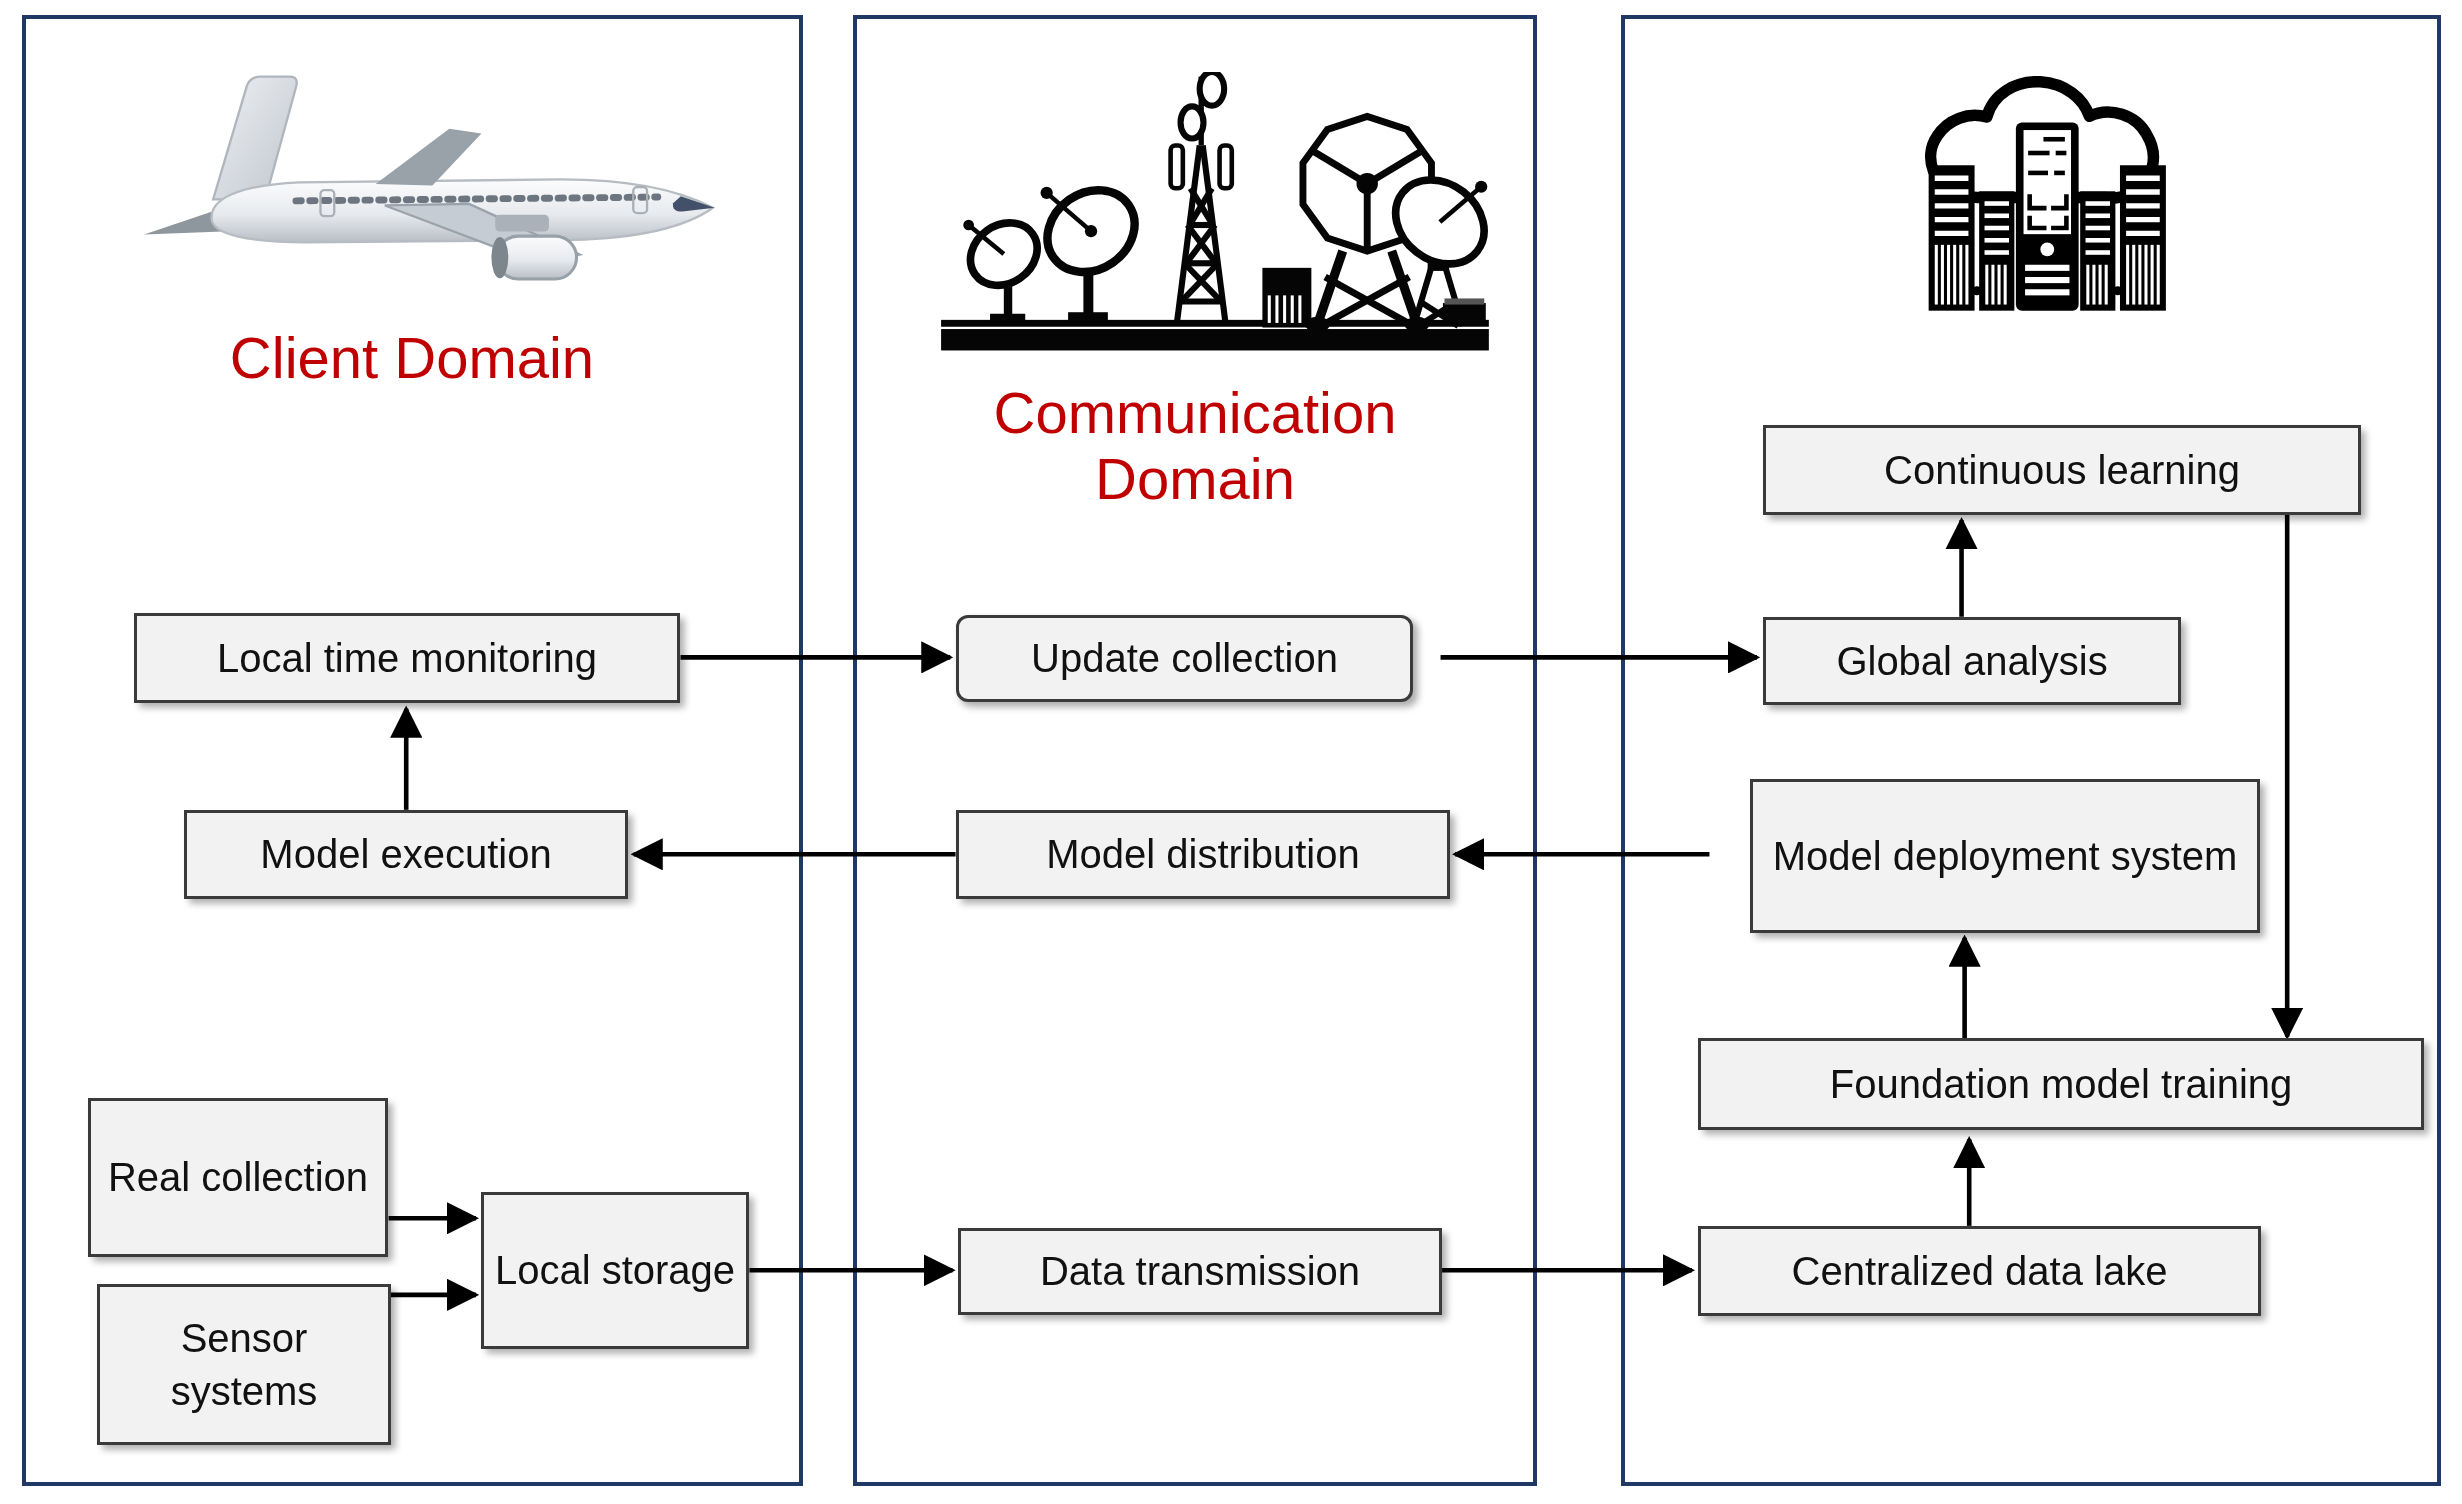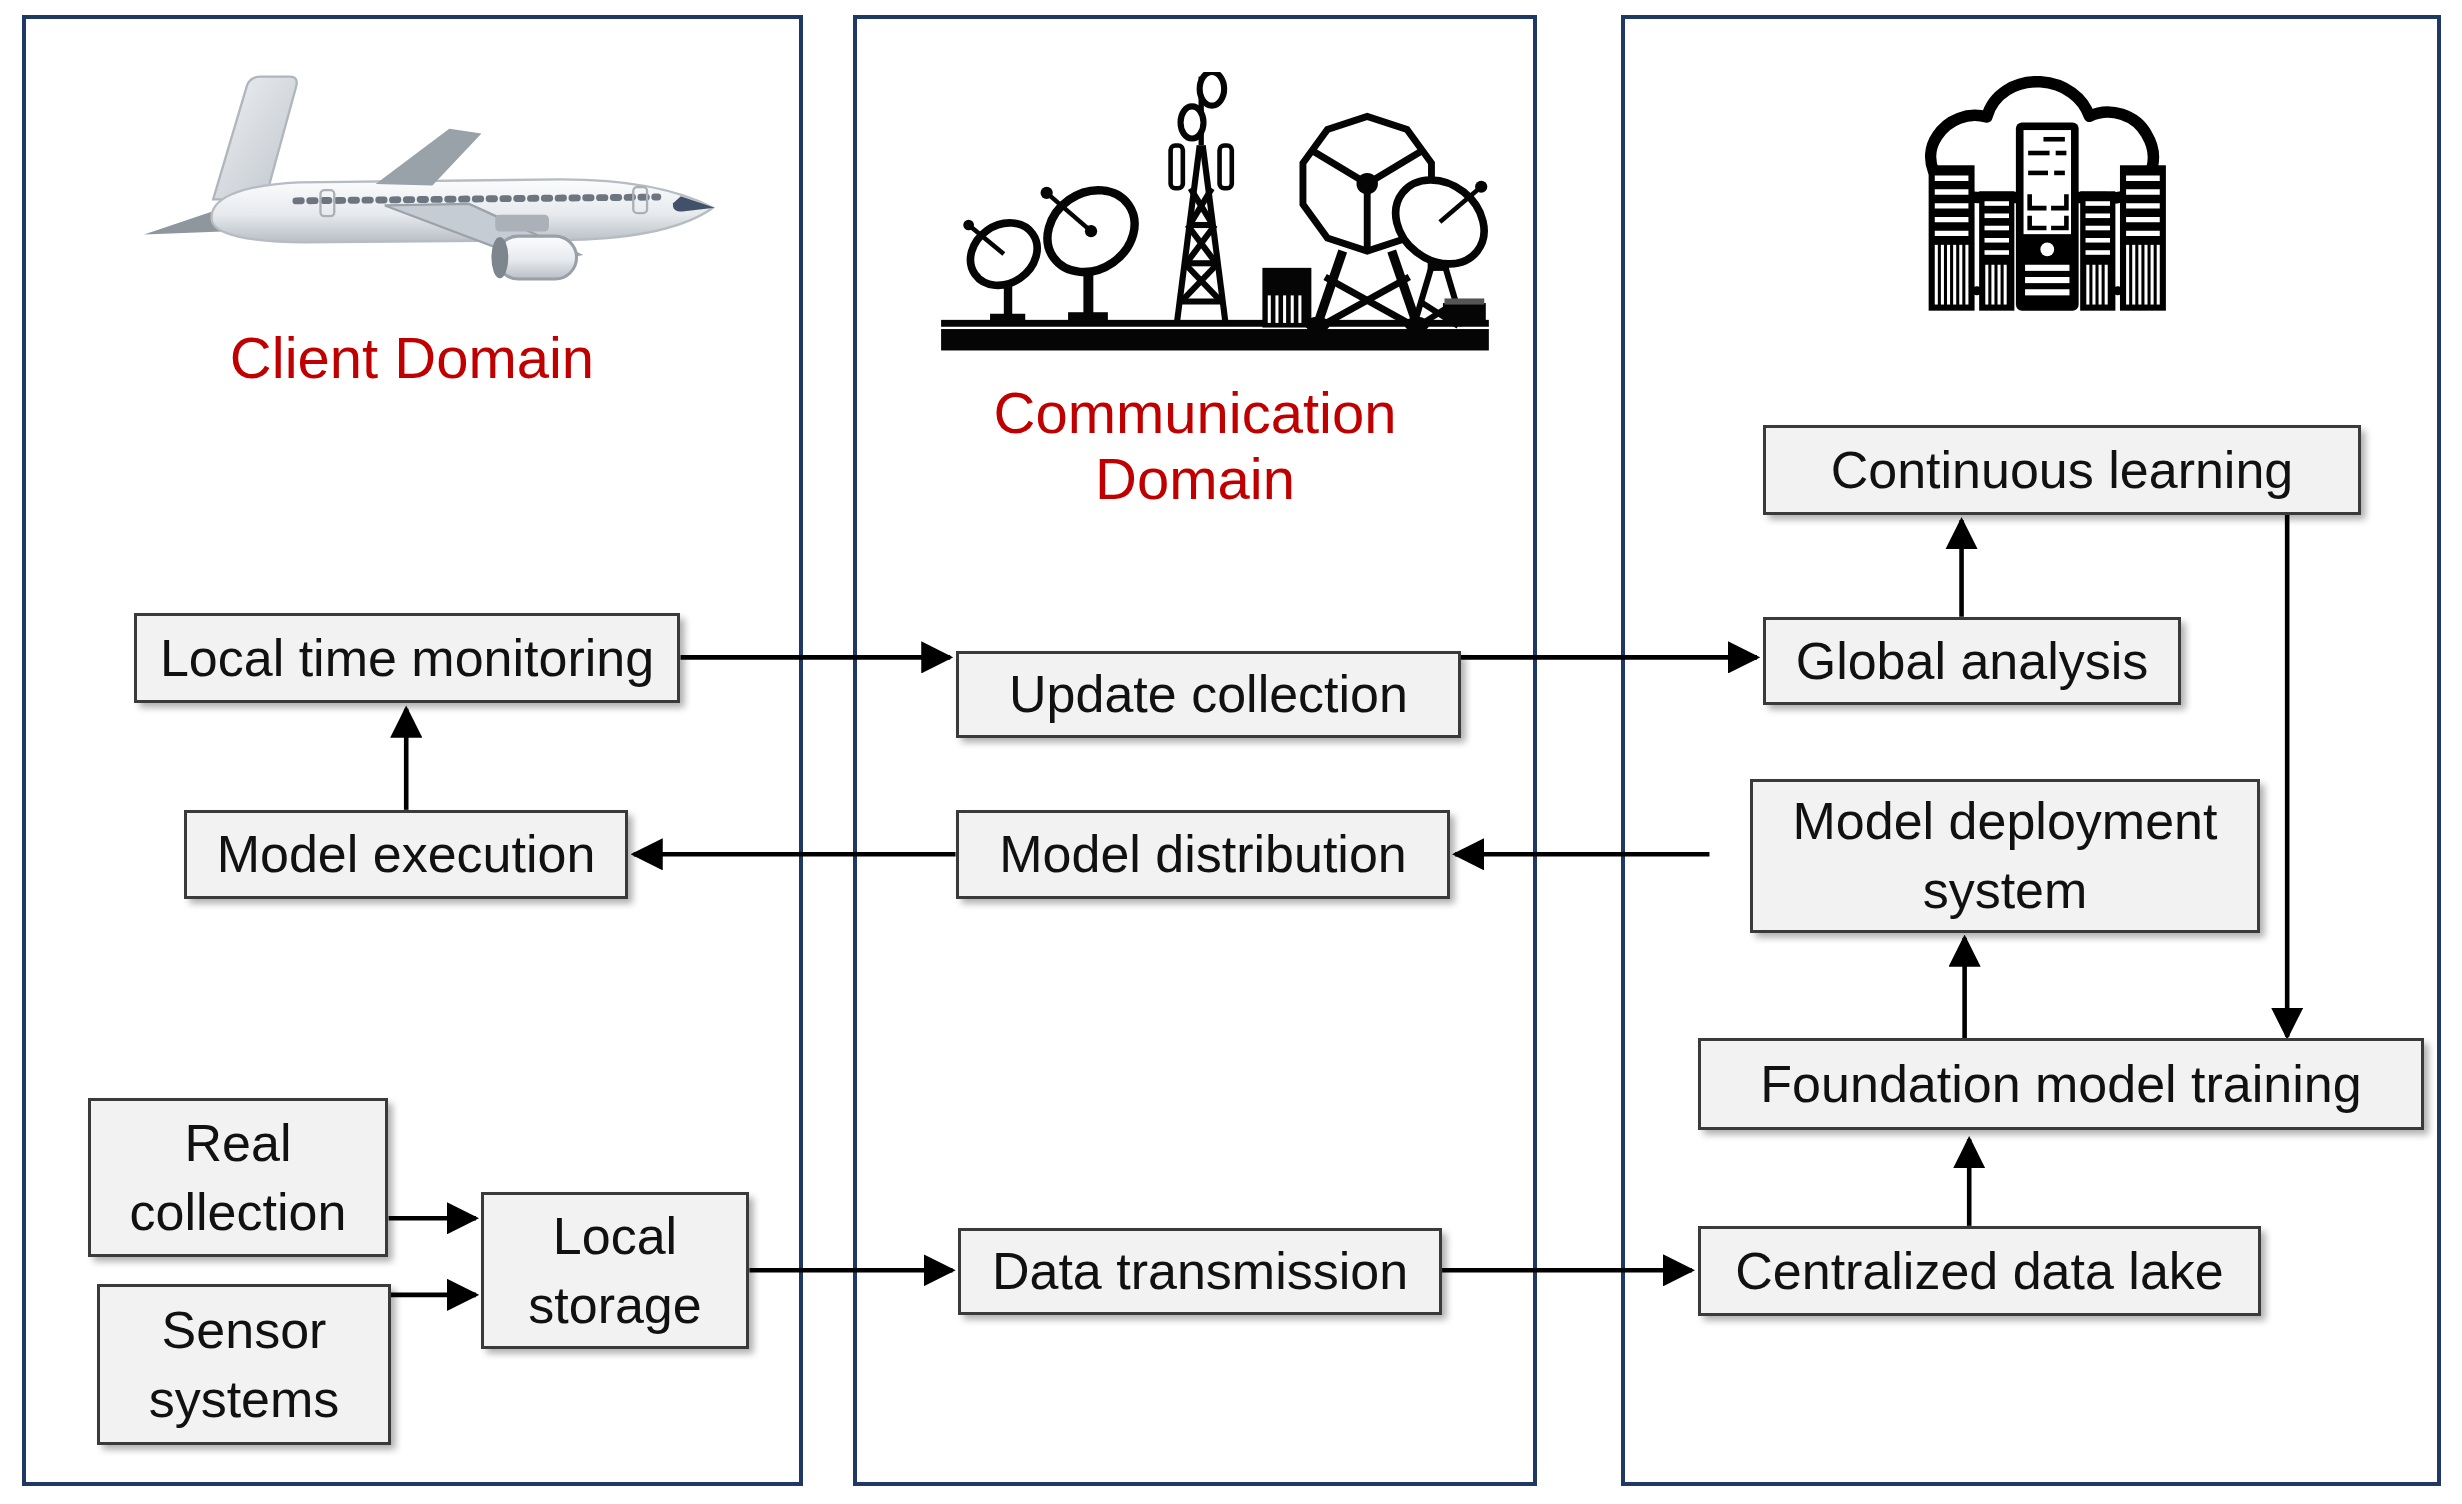--- a/index.html
+++ b/index.html
@@ -19,28 +19,28 @@
   #title-client{left:21.5px;width:781px;top:325px;}
   #title-communication{left:965px;width:460px;top:380px;}
   #title-centralized{left:1686px;width:690px;top:1355px;}
 
   svg.edges{position:absolute;left:0;top:0;z-index:2;}
 
   .node{position:absolute;background:var(--node-fill,#f2f2f2);
     border:3.1px solid var(--node-border,#3a3a3a);
     box-shadow:4.6px 4.6px 7px rgba(0,0,0,0.32);
     display:flex;align-items:center;justify-content:center;text-align:center;
-    font-size:52px;line-height:1.32;color:#111;box-sizing:border-box;z-index:3;padding:0 4.6px;}
+    font-size:40px;line-height:1.32;color:#111;box-sizing:border-box;z-index:3;padding:0 4.6px;}
 
   #n-rtm {left:134px; top:613px; width:546px;height:90px;}
   #n-me  {left:184px; top:810px;width:444px;height:89px;}
   #n-dc  {left:88px; top:1098px;width:300px;height:159px;}
   #n-ss  {left:97px; top:1284px;width:294px;height:161px;text-align:center;}
   #n-ls  {left:481px; top:1192px;width:268px;height:157px;}
-  #n-uc  {left:956px;top:651px; width:505px;height:87px;}
+  #n-uc  {left:956px;top:615px; width:457px;height:87px;border-radius:12px;}
   #n-md  {left:956px;top:810px;width:494px;height:89px;}
   #n-dt  {left:958px;top:1228px;width:484px;height:87px;}
   #n-cl  {left:1763px;top:425px; width:598px;height:90px;}
   #n-ga  {left:1763px;top:617px; width:418px;height:88px;text-align:center;}
   #n-mds {left:1710px;top:779px;width:510px;height:154px;margin-left:40px;}
   #n-fmt {left:1698px;top:1038px;width:726px;height:92px;}
   #n-cdl {left:1698px;top:1226px;width:563px;height:90px;}
 </style>
 </head>
 <body>

